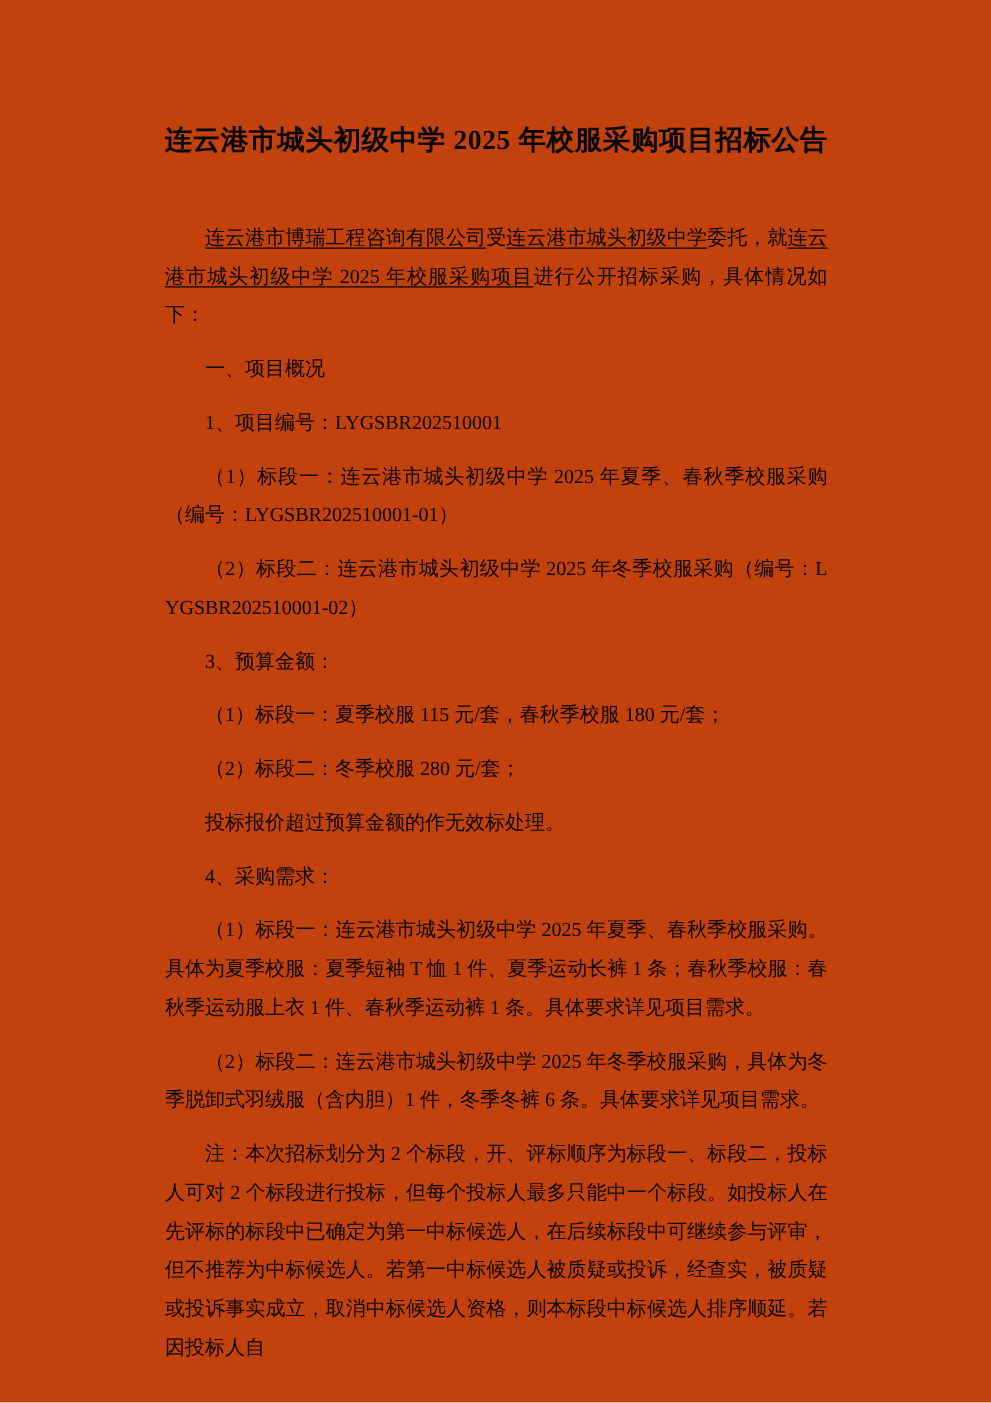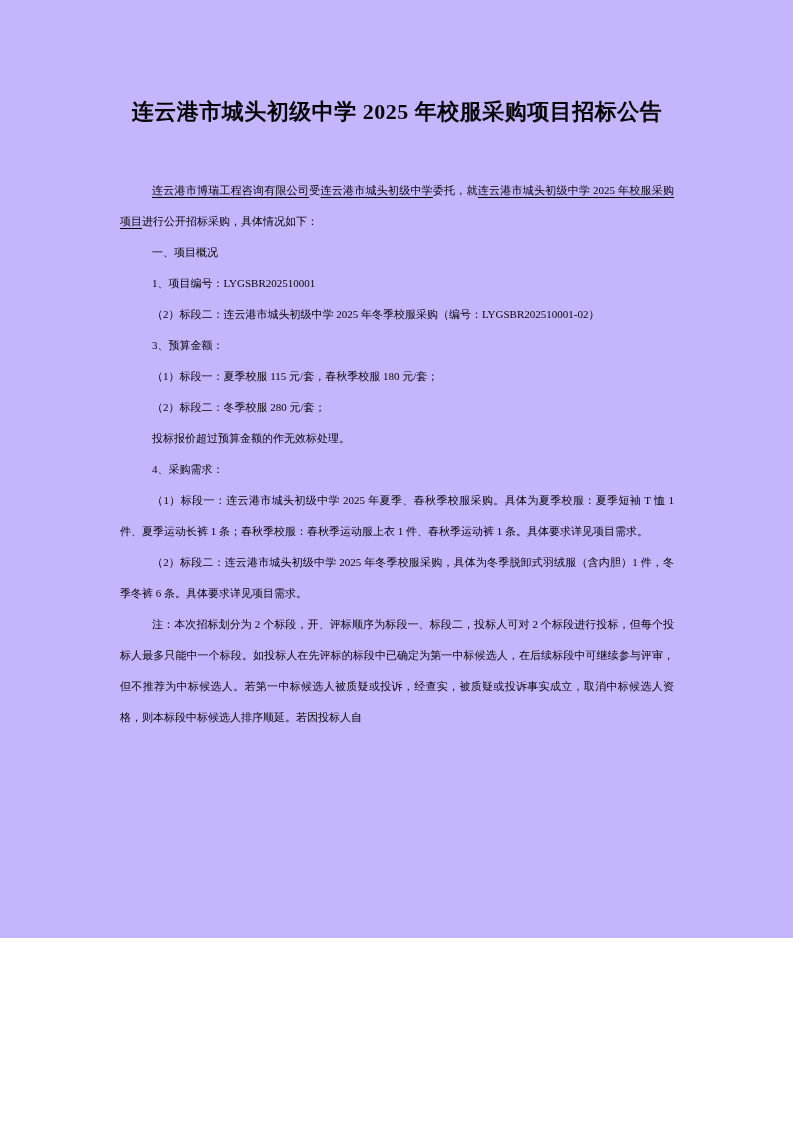--- a/index.html
+++ b/index.html
@@ -3,44 +3,44 @@
 <meta charset="utf-8">
 <style>
   html, body {
     margin: 0;
     padding: 0;
     background: #ffffff;
   }
   .page {
     position: relative;
     width: 793px;
-    height: 938px;
-    background: #c4b5fd;
+    height: 1122px;
+    background: #c2410c;
     overflow: hidden;
     font-family: "Liberation Serif", "DejaVu Serif", serif;
     color: #060606;
   }
   .content {
     position: absolute;
     left: 120px;
     top: 95px;
     width: 554px;
   }
   .doc-title {
     margin: 0 0 46px 0;
     font-size: 22px;
     line-height: 34px;
     font-weight: 700;
     text-align: center;
     letter-spacing: 0.5px;
     white-space: nowrap;
   }
   .para {
-    margin: 0;
-    font-size: 11px;
+    margin: 12px;
+    font-size: 16px;
     line-height: 31px;
     text-align: justify;
     word-break: break-all;
   }
   .para.indent {
     text-indent: 32px;
   }
   .run-bold {
     font-weight: 400;
   }
@@ -52,20 +52,21 @@
 </head>
 <body>
 
 <div class="page">
   <div class="content">
     <h1 class="doc-title">连云港市城头初级中学 2025 年校服采购项目招标公告</h1>
     <div id="doc-body">
         <p class="para indent"><span class="run-underline">连云港市博瑞工程咨询有限公司</span><span>受</span><span class="run-underline">连云港市城头初级中学</span><span>委托，就</span><span class="run-underline">连云港市城头初级中学 2025 年校服采购项目</span><span>进行公开招标采购，具体情况如下：</span></p>
         <p class="para indent"><span class="run-bold">一、项目概况</span></p>
         <p class="para indent"><span>1、项目编号：LYGSBR202510001</span></p>
+        <p class="para indent"><span>（1）标段一：连云港市城头初级中学 2025 年夏季、春秋季校服采购（</span><span class="run-bold">编号：</span><span>LYGSBR202510001-01）</span></p>
         <p class="para indent"><span>（2）标段二：连云港市城头初级中学 2025 年冬季校服采购（</span><span class="run-bold">编号：</span><span>LYGSBR202510001-02）</span></p>
         <p class="para indent"><span>3、预算金额：</span></p>
         <p class="para indent"><span>（1）标段一：夏季校服 115 元/套，春秋季校服 180 元/套；</span></p>
         <p class="para indent"><span>（2）标段二：冬季校服 280 元/套；</span></p>
         <p class="para indent"><span>投标报价超过预算金额的作无效标处理。</span></p>
         <p class="para indent"><span>4、采购需求：</span></p>
         <p class="para indent"><span>（1）标段一：连云港市城头初级中学 2025 年夏季、春秋季校服采购。具体为夏季校服：夏季短袖 T 恤 1 件、夏季运动长裤 1 条；春秋季校服：春秋季运动服上衣 1 件、春秋季运动裤 1 条。具体要求详见项目需求。</span></p>
         <p class="para indent"><span>（2）标段二：连云港市城头初级中学 2025 年冬季校服采购，具体为冬季脱卸式羽绒服（含内胆）1 件，冬季冬裤 6 条。具体要求详见项目需求。</span></p>
         <p class="para indent"><span class="run-bold">注：本次招标划分为 2 个标段，开、评标顺序为标段一、标段二，投标人可对 2 个标段进行投标，但每个投标人最多只能中一个标段。如投标人在先评标的标段中已确定为第一中标候选人，在后续标段中可继续参与评审，但不推荐为中标候选人。若第一中标候选人被质疑或投诉，经查实，被质疑或投诉事实成立，取消中标候选人资格，则本标段中标候选人排序顺延。若因投标人自</span></p>
       </div>

